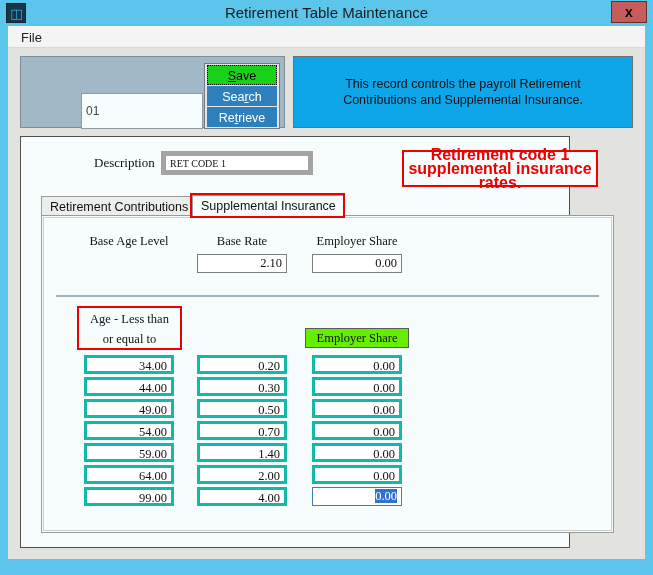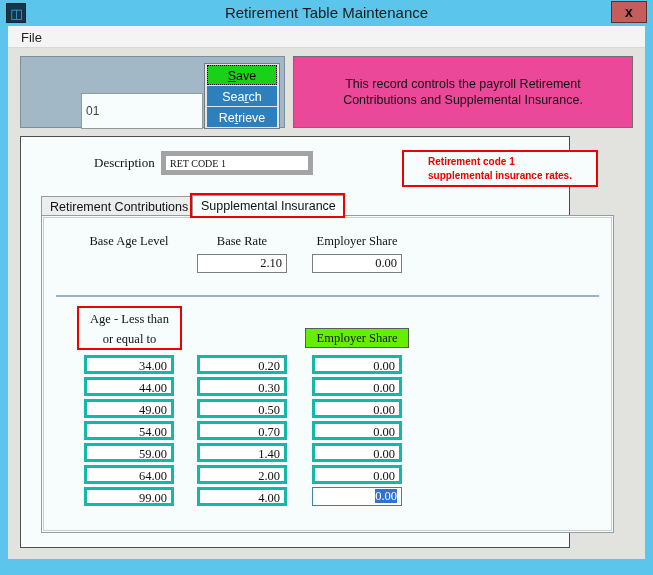--- a/index.html
+++ b/index.html
@@ -159,21 +159,21 @@
     background: #2e80bd;
     border: 1px solid #2e80bd;
   }
   .tb-btn u { text-decoration: underline; }
 
   
   #info-box {
     position: absolute;
     left: 285px; top: 8px;
     width: 340px; height: 72px;
-    background: #ec4899;
+    background: #0ea5e9;
     border: 1px solid #6f6f6f;
     box-sizing: border-box;
     display: flex;
     align-items: center;
     justify-content: center;
   }
   #info-text {
     text-align: center;
     font-size: 12.5px;
     color: #111;
@@ -220,23 +220,23 @@
     width: 196px; height: 37px;
     border: 2px solid #ee0000;
     box-sizing: border-box;
     background: #f7fcfc;
     display: flex;
     align-items: center;
     justify-content: center;
   }
   #annotation-text {
     color: #ee0000;
-    font-size: 10px;
+    font-size: 16px;
     line-height: 14px;
-    text-align: left;
+    text-align: center;
     font-weight: bold;
     white-space: pre-line;
     font-family: "Liberation Sans", sans-serif;
   }
 
   
   #tabstrip {
     position: absolute;
     left: 20px; top: 58px;
     width: 573px; height: 21px;

